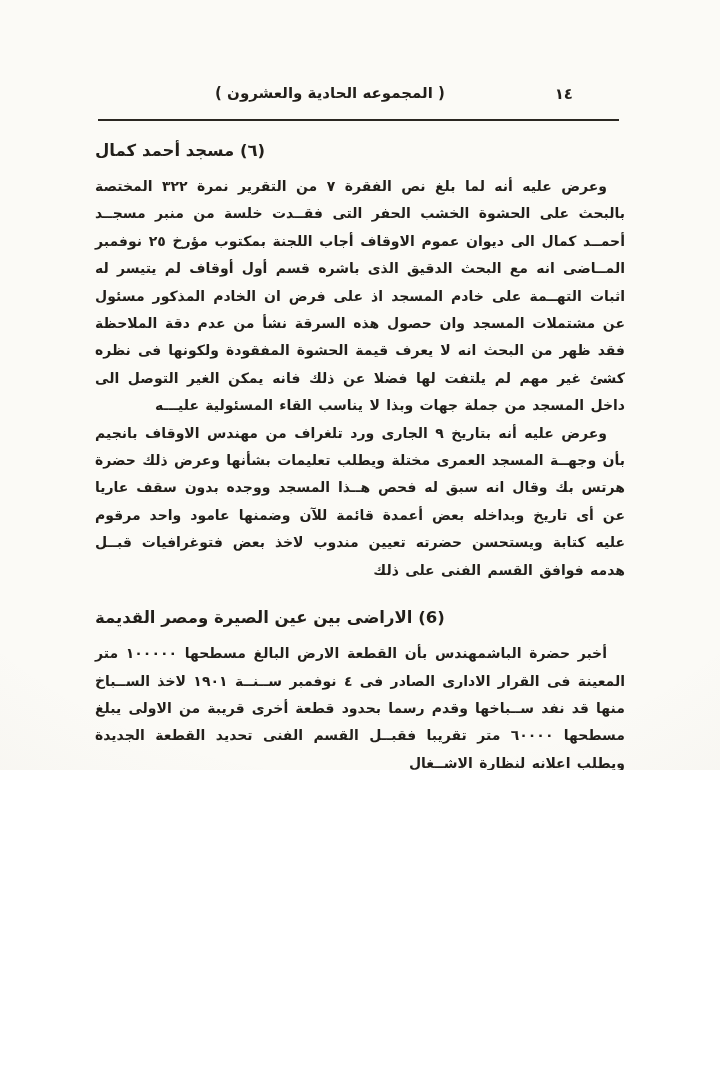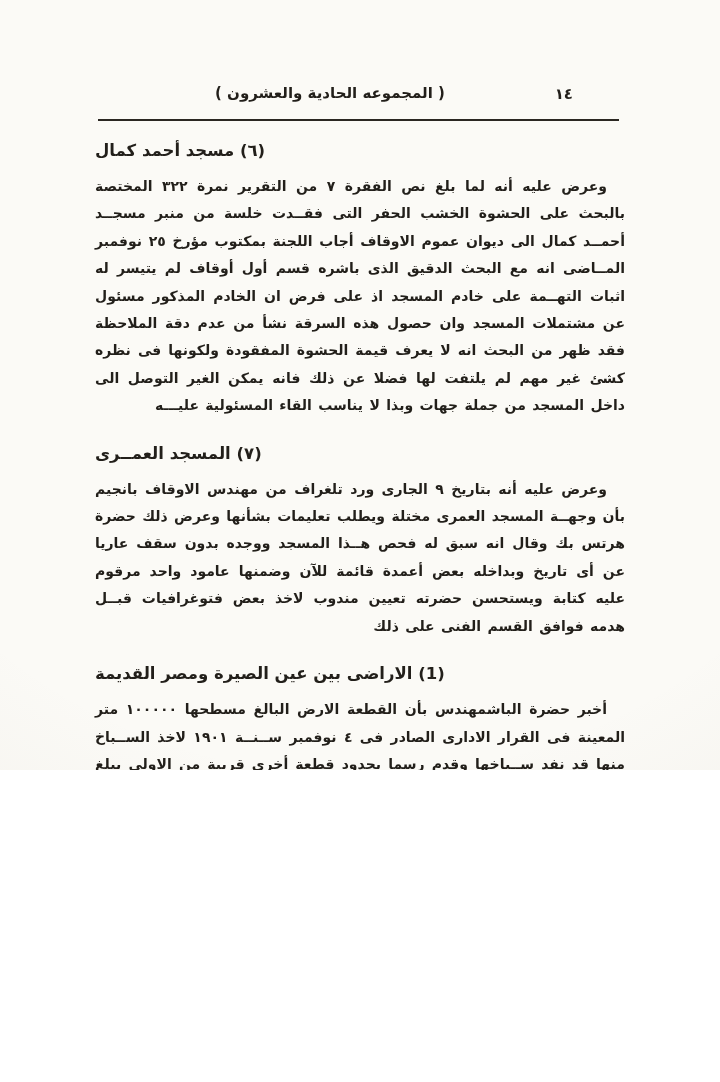--- a/index.html
+++ b/index.html
@@ -93,24 +93,23 @@
   <hr class="header-rule">
 
   <main class="content">
 
     <section class="section">
       <h2 class="section-heading">(٦) مسجد أحمد كمال</h2>
       <p class="section-body">وعرض عليه أنه لما بلغ نص الفقرة ٧ من التقرير نمرة ٣٢٢ المختصة بالبحث على الحشوة الخشب الحفر التى فقــدت خلسة من منبر مسجــد أحمــد كمال الى ديوان عموم الاوقاف أجاب اللجنة بمكتوب مؤرخ ٢٥ نوفمبر المــاضى انه مع البحث الدقيق الذى باشره قسم أول أوقاف لم يتيسر له اثبات التهــمة على خادم المسجد اذ على فرض ان الخادم المذكور مسئول عن مشتملات المسجد وان حصول هذه السرقة نشأ من عدم دقة الملاحظة فقد ظهر من البحث انه لا يعرف قيمة الحشوة المفقودة ولكونها فى نظره كشئ غير مهم لم يلتفت لها فضلا عن ذلك فانه يمكن الغير التوصل الى داخل المسجد من جملة جهات وبذا لا يناسب القاء المسئولية عليـــه</p>
     </section>
 
     <section class="section">
-      <h2 class="section-heading">(٧) المسجد العمــرى</h2>
       <p class="section-body">وعرض عليه أنه بتاريخ ٩ الجارى ورد تلغراف من مهندس الاوقاف بانجيم بأن وجهــة المسجد العمرى مختلة ويطلب تعليمات بشأنها وعرض ذلك حضرة هرتس بك وقال انه سبق له فحص هــذا المسجد ووجده بدون سقف عاريا عن أى تاريخ وبداخله بعض أعمدة قائمة للآن وضمنها عامود واحد مرقوم عليه كتابة ويستحسن حضرته تعيين مندوب لاخذ بعض فتوغرافيات قبــل هدمه فوافق القسم الفنى على ذلك</p>
     </section>
 
     <section class="section">
-      <h2 class="section-heading">(1) الاراضى بين عين الصيرة ومصر القديمة</h2>
+      <h2 class="section-heading">(6) الاراضى بين عين الصيرة ومصر القديمة</h2>
       <p class="section-body">أخبر حضرة الباشمهندس بأن القطعة الارض البالغ مسطحها ١٠٠٠٠٠ متر المعينة فى القرار الادارى الصادر فى ٤ نوفمبر ســنــة ١٩٠١ لاخذ الســباخ منها قد نفد ســباخها وقدم رسما بحدود قطعة أخرى قريبة من الاولى يبلغ مسطحها ٦٠٠٠٠ متر تقريبا فقبــل القسم الفنى تحديد القطعة الجديدة ويطلب اعلانه لنظارة الاشــغال</p>
     </section>
 
   </main>
 
 </div>
 
 </body></html>

